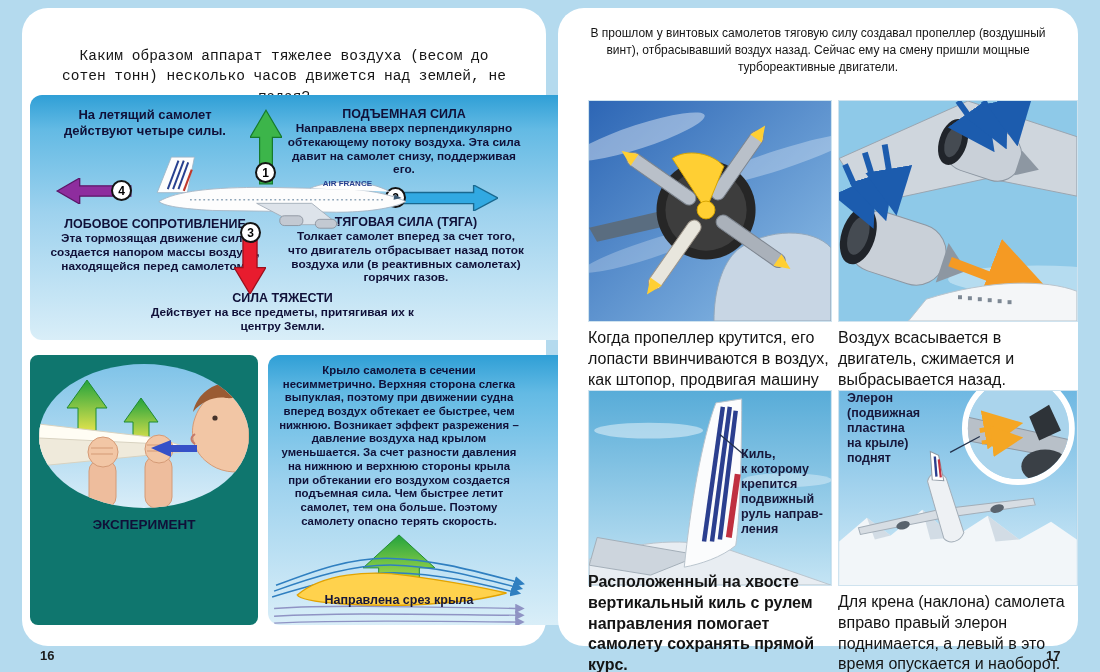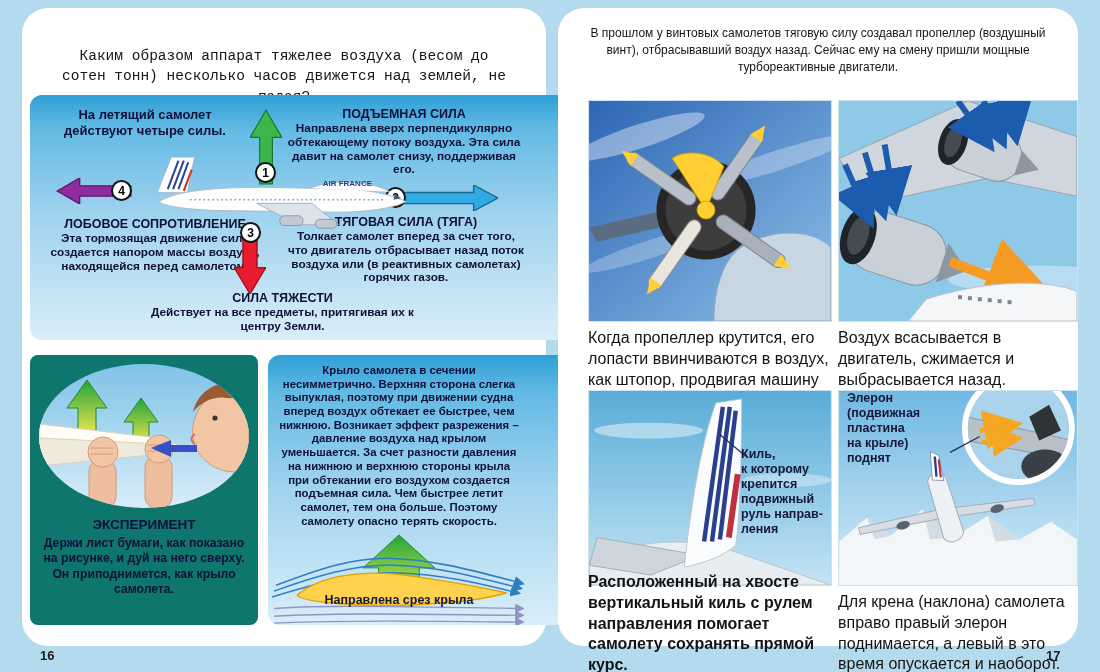--- a/index.html
+++ b/index.html
@@ -150,21 +150,20 @@
           <circle cx="120" cy="85" r="14" fill="#f2c6a5" stroke="#d49a76"></circle>
           <path d="M52,84 h22 M52,90 h22 M108,81 h21 M108,87 h21" stroke="#d49a76" stroke-width="1.2" fill="none"></path>
           <path d="M210,28 C188,20 164,30 156,54 C150,70 155,88 168,98 C180,108 196,110 210,106 Z" fill="#f2c6a5" stroke="#d49a76"></path>
           <path d="M210,22 C184,12 160,24 154,48 C163,37 176,32 187,34 C197,35 204,30 210,36 Z" fill="#9a5b33"></path>
           <circle cx="176" cy="54" r="2.6" fill="#45322a"></circle>
           <path d="M156,70 q-7,5 0,10" stroke="#c57a6a" stroke-width="2" fill="none"></path>
           <polygon points="112,84 132,76 132,81 158,81 158,88 132,88 132,93" fill="#3550c8"></polygon>
         </svg>
       </div>
       <div class="exp-title">ЭКСПЕРИМЕНТ</div>
-      <div class="exp-text">Держи лист бумаги, как показано на рисунке, и дуй на него сверху. Он приподнимется, как крыло самолета.</div>
     </div>
 
     <div class="wing-box skybox">
       <div class="wing-text">Крыло самолета в сечении несимметрично. Верхняя сторона слегка выпуклая, поэтому при движении судна вперед воздух обтекает ее быстрее, чем нижнюю. Возникает эффект разрежения – давление воздуха над крылом уменьшается. За счет разности давления на нижнюю и верхнюю стороны крыла при обтекании его воздухом создается подъемная сила. Чем быстрее летит самолет, тем она больше. Поэтому самолету опасно терять скорость.</div>
       <svg class="airfoil-svg" width="262" height="92" viewBox="0 0 262 95">
         <defs>
           <linearGradient id="gb" x1="0" y1="1" x2="0" y2="0">
             <stop offset="0" stop-color="#b8e04e"></stop>
               <stop offset="1" stop-color="#23a33c"></stop>
           </linearGradient>

